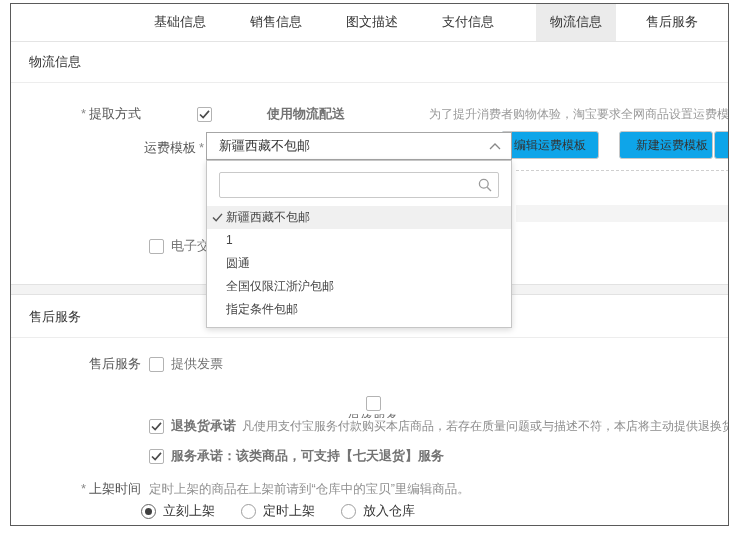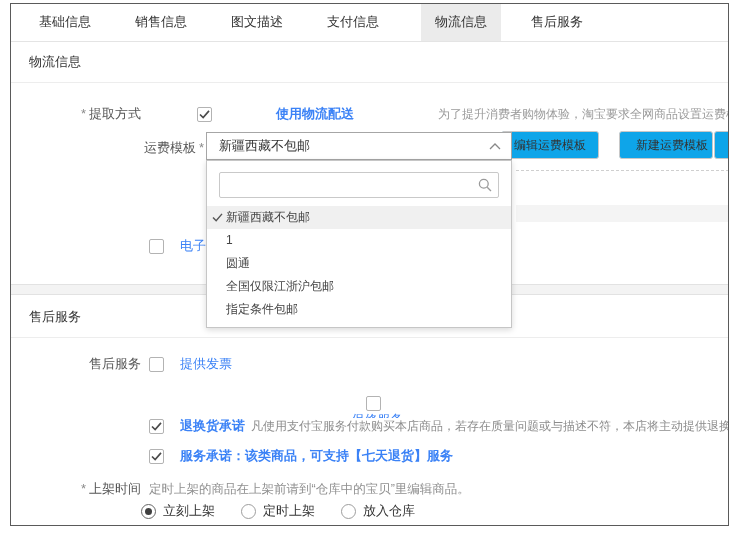--- a/index.html
+++ b/index.html
@@ -6,35 +6,35 @@
   body{
     width:738px;height:538px;background:#ffffff;position:relative;
     font-family:"Liberation Sans","DejaVu Sans",sans-serif;
     -webkit-font-smoothing:antialiased;
   }
   .frame{
     position:absolute;left:10px;top:3px;width:719px;height:523px;
     border:1px solid #5a5a5a;background:#fff;overflow:hidden;box-sizing:border-box;
   }
   
-  .tabbar{height:37px;border-bottom:1px solid #e4e4e4;display:flex;align-items:stretch;padding-left:14px;font-size:13px;color:#333;}
+  .tabbar{height:37px;border-bottom:1px solid #e4e4e4;display:flex;align-items:stretch;padding-left:14px;font-size:13px;color:#333;justify-content:flex-end;}
   .tab{padding:0 14px;margin-right:16px;line-height:36px;cursor:default;white-space:nowrap;}
   .tab.active{background:#ebebeb;margin-left:12px;}
   
   .sec-h{position:absolute;left:0;right:0;padding-left:18px;font-size:13px;color:#333;border-bottom:1px solid #ededed;box-sizing:border-box;}
   #sec-logistics{top:37px;height:42px;line-height:42px;}
   #sec-aftersale{top:291px;height:43px;line-height:43px;}
   .gap-strip{position:absolute;left:0;right:0;top:280px;height:11px;background:#f3f3f3;border-top:1px solid #e2e2e2;border-bottom:1px solid #e2e2e2;box-sizing:border-box;}
   
   .row{position:absolute;left:0;right:0;height:22px;display:flex;align-items:center;font-size:13px;overflow:hidden;}
   .lbl{width:130px;text-align:right;color:#555;flex:none;white-space:nowrap;}
   .req{color:#8a8a8a;margin-right:3px;}
   .req-after{color:#8a8a8a;margin-left:3px;}
   .cb{width:15px;height:15px;border:1px solid #b3b3b3;border-radius:2px;background:#fff;margin-left:8px;flex:none;display:inline-flex;align-items:center;justify-content:center;box-sizing:border-box;}
-  .cb-label{margin-left:16px;color:#3b82f6;white-space:nowrap;font-family:Liberation Serif, serif;}
+  .cb-label{margin-left:7px;color:#737373;white-space:nowrap;font-family:Liberation Serif, serif;}
   .cb-label.strong{font-weight:bold;}
   .hint{margin-left:36px;color:#9a9a9a;font-size:12px;white-space:nowrap;}
   .desc{margin-left:6px;color:#8c8c8c;font-size:12px;white-space:nowrap;overflow:hidden;}
   
   .tmpl-lbl{position:absolute;left:0;top:135px;width:193px;text-align:right;font-size:13px;color:#555;white-space:nowrap;}
   .select-box{position:absolute;left:195px;top:128px;width:306px;height:28px;box-sizing:border-box;border:1px solid #a6a6a6;background:#fff;display:flex;align-items:center;padding:0 10px 0 12px;z-index:5;}
   .select-box .val{flex:1;font-size:13px;color:#333;white-space:nowrap;overflow:hidden;}
   .btn{position:absolute;top:127px;height:28px;box-sizing:border-box;border:1px solid #c8c8c8;border-radius:3px;background:#0ea5e9;font-size:12px;color:#333;display:flex;align-items:center;justify-content:center;white-space:nowrap;cursor:default;}
   #btn-edit{left:490px;width:98px;}
   #btn-new{left:608px;width:94px;padding-left:12px;}

